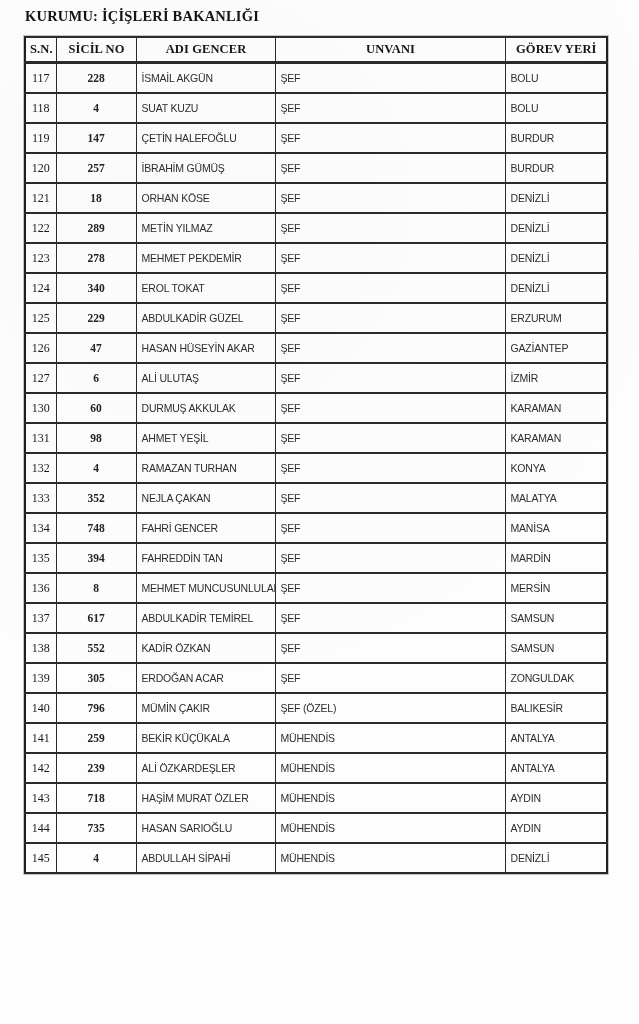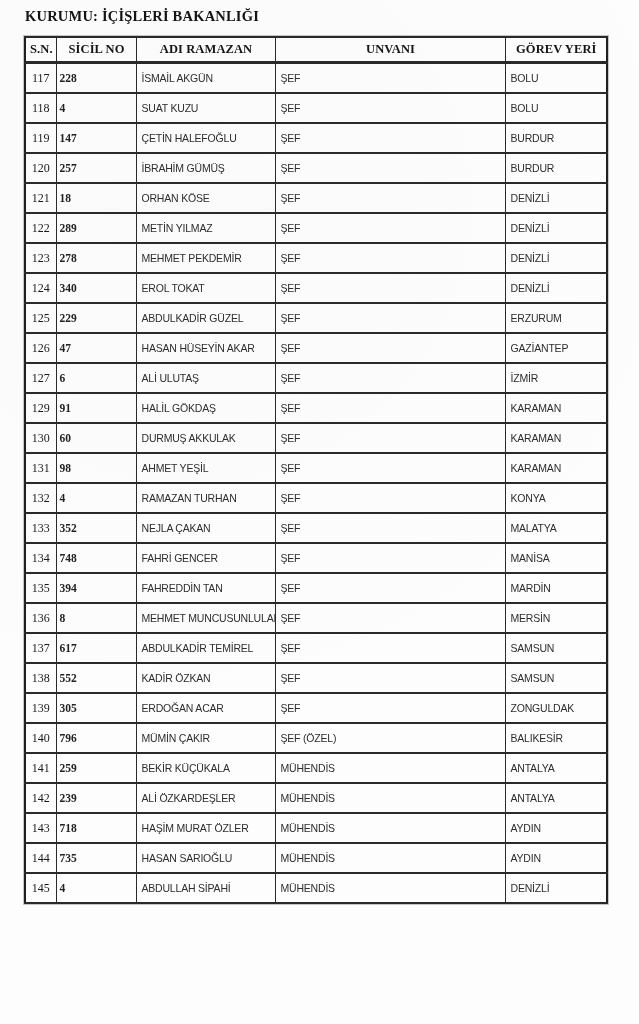--- a/index.html
+++ b/index.html
@@ -74,20 +74,21 @@
     font-family: "Liberation Serif", serif;
     font-weight: normal;
     font-size: 12px;
     text-align: center;
     color: #181818;
   }
   td.sicil {
     font-family: "Liberation Serif", serif;
     font-weight: 600;
     font-size: 11.5px;
+    text-align: center;
     color: #222;
   }
   td.ad, td.unvan, td.gorev {
     font-size: 10.5px;
     letter-spacing: -0.2px;
     color: #2d2d2d;
     padding-left: 5px;
   }
 </style>
 </head>
@@ -102,21 +103,21 @@
       <col class="c-sn">
       <col class="c-sicil">
       <col class="c-ad">
       <col class="c-unvan">
       <col class="c-gorev">
     </colgroup>
     <thead>
       <tr>
         <th>S.N.</th>
         <th>SİCİL NO</th>
-        <th>ADI RAMAZAN</th>
+        <th>ADI GENCER</th>
         <th>UNVANI</th>
         <th>GÖREV YERİ</th>
       </tr>
     </thead>
     <tbody id="roster-body">
     <tr>
       <td class="sn">117</td>
       <td class="sicil">228</td>
       <td class="ad">İSMAİL AKGÜN</td>
       <td class="unvan">ŞEF</td>
@@ -197,27 +198,20 @@
 
     <tr>
       <td class="sn">127</td>
       <td class="sicil">6</td>
       <td class="ad">ALİ ULUTAŞ</td>
       <td class="unvan">ŞEF</td>
       <td class="gorev">İZMİR</td>
     </tr>
 
 
-    <tr>
-      <td class="sn">129</td>
-      <td class="sicil">91</td>
-      <td class="ad">HALİL GÖKDAŞ</td>
-      <td class="unvan">ŞEF</td>
-      <td class="gorev">KARAMAN</td>
-    </tr>
 
     <tr>
       <td class="sn">130</td>
       <td class="sicil">60</td>
       <td class="ad">DURMUŞ AKKULAK</td>
       <td class="unvan">ŞEF</td>
       <td class="gorev">KARAMAN</td>
     </tr>
 
     <tr>

